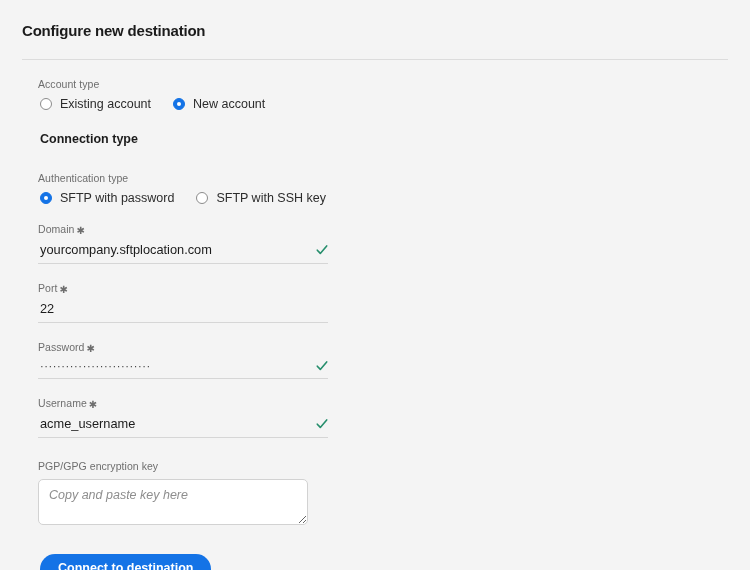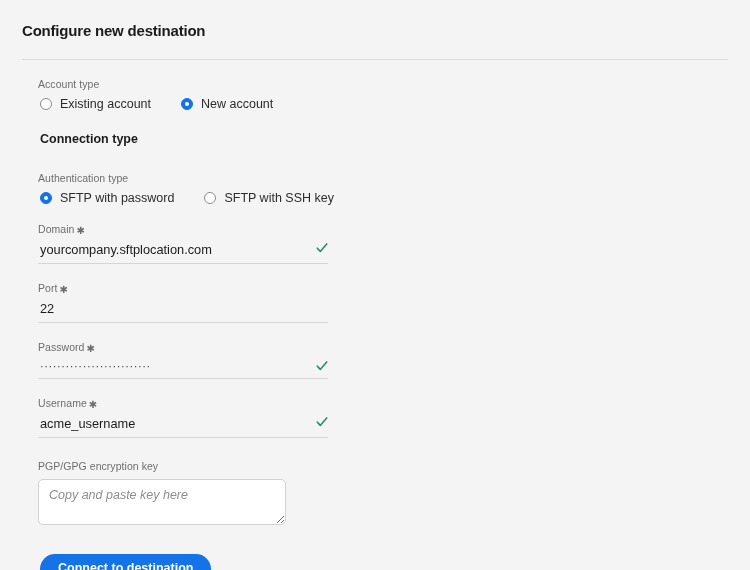--- a/index.html
+++ b/index.html
@@ -93,21 +93,21 @@
     font-size: 12.5px;
     font-weight: bold;
     color: #1b1b1b;
     margin: 21px 0 0 2px;
   }
 
   
   .radio-group {
     display: flex;
     align-items: center;
-    gap: 8px;
+    gap: 0;
     margin-left: 2px;
   }
   .radio-item {
     display: flex;
     align-items: center;
     gap: 8px;
     cursor: pointer;
     margin-right: 22px;
   }
   .radio-mark {
@@ -142,21 +142,21 @@
   }
 
   
   .field {
     width: 290px;
     margin-top: 18px;
   }
   .field-input-row {
     position: relative;
     display: flex;
-    align-items: flex-start;
+    align-items: center;
     border-bottom: 1px solid #d6d6d6;
     padding-bottom: 6px;
   }
   .field-input {
     border: none;
     outline: none;
     background: transparent;
     font-family: "Liberation Sans", sans-serif;
     font-size: 12.8px;
     color: #1b1b1b;
@@ -177,21 +177,21 @@
     display: flex;
     align-items: center;
   }
 
   
   .field-textarea-wrap {
     width: 290px;
     margin-top: 22px;
   }
   .pgp-textarea {
-    width: 248px;
+    width: 270px;
     height: 46px;
     box-sizing: border-box;
     border: 1px solid #d2d2d2;
     border-radius: 5px;
     background: #fff;
     font-family: "Liberation Sans", sans-serif;
     font-size: 12.5px;
     font-style: italic;
     color: #8e8e8e;
     padding: 8px 10px;

